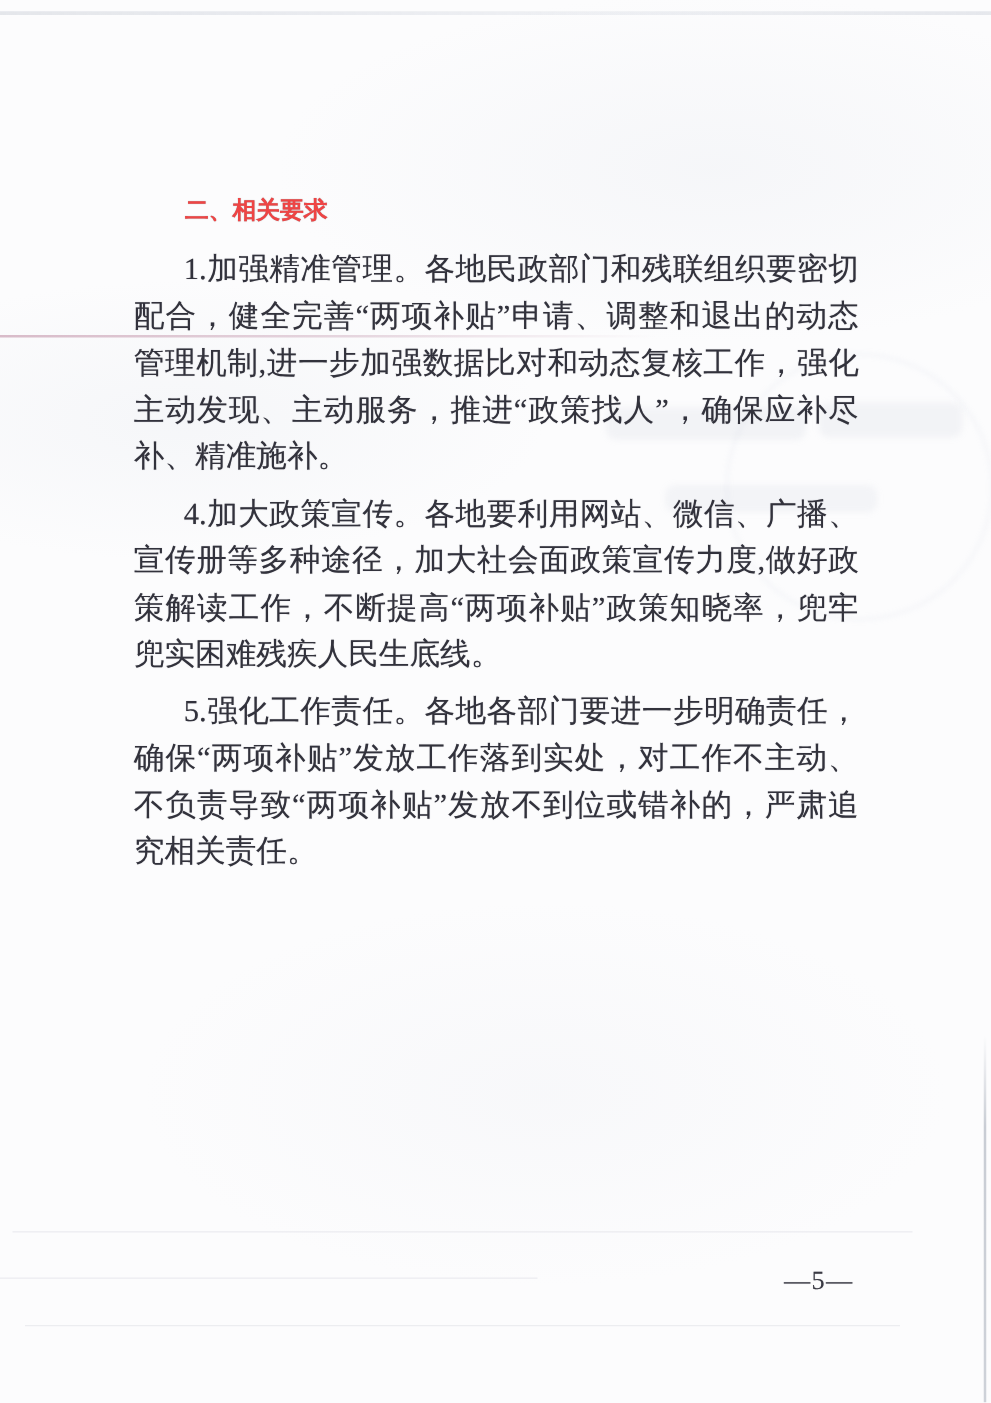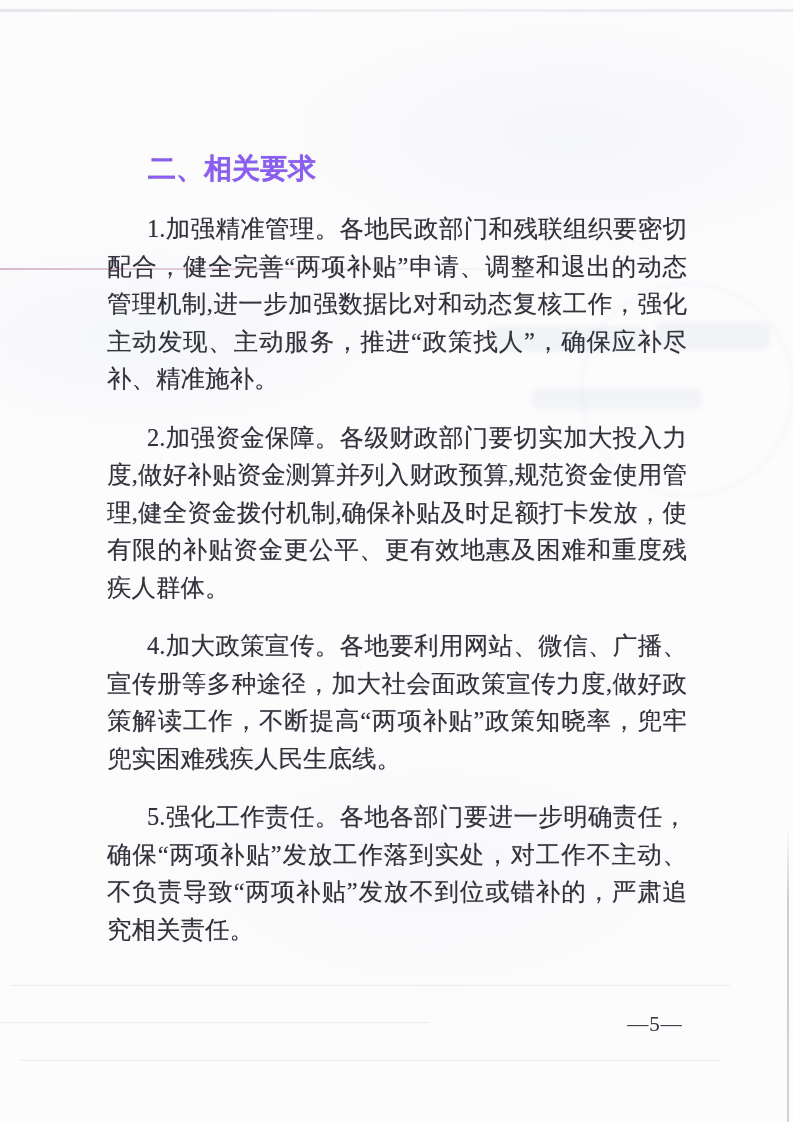--- a/index.html
+++ b/index.html
@@ -58,33 +58,33 @@
     position: absolute; left: 107px; top: 146px; width: 580px;
     color: #32323c;
     font-size: 24.5px;
     line-height: 37.5px;
     text-shadow: 0 0 0.7px rgba(50,50,60,0.45);
   }
   .content p.body-par {
     text-align: justify;
     text-justify: inter-character;
     text-indent: 40px;
-    margin-top: 21px;
+    margin-top: 8px;
   }
   .content p.intro {
     text-align: justify;
     text-justify: inter-character;
     text-indent: 0;
     margin-top: 0;
   }
   .content h2.sec {
-    font-family: Liberation Sans, sans-serif;
+    font-family: Liberation Mono, monospace;
     font-weight: 700;
-    color: #8b5cf6;
-    font-size: 28px;
+    color: #ef4444;
+    font-size: 19px;
     line-height: 40px;
     margin-top: 3px;
     padding-left: 41px;
     text-shadow: 0 0 0.7px rgba(38,38,46,0.5);
   }
   .page-number {
     position: absolute; left: 600px; top: 1010px; width: 110px;
     text-align: center;
     color: #3a3a44;
     font-size: 21px;
@@ -104,18 +104,17 @@
 <div class="streak s2"></div>
 <div class="streak s3"></div>
 <div class="ghost g1"></div>
 <div class="ghost g2"></div>
 <div class="ghost g3"></div>
 <div class="ghost-seal"></div>
 
 <div class="content">
   <h2 class="sec">二、相关要求</h2>
   <p class="body-par">1.加强精准管理。各地民政部门和残联组织要密切配合，健全完善“两项补贴”申请、调整和退出的动态管理机制,进一步加强数据比对和动态复核工作，强化主动发现、主动服务，推进“政策找人”，确保应补尽补、精准施补。</p>
-  <p class="body-par">2.加强资金保障。各级财政部门要切实加大投入力度,做好补贴资金测算并列入财政预算,规范资金使用管理,健全资金拨付机制,确保补贴及时足额打卡发放，使有限的补贴资金更公平、更有效地惠及困难和重度残疾人群体。</p>
   <p class="body-par">4.加大政策宣传。各地要利用网站、微信、广播、宣传册等多种途径，加大社会面政策宣传力度,做好政策解读工作，不断提高“两项补贴”政策知晓率，兜牢兜实困难残疾人民生底线。</p>
   <p class="body-par">5.强化工作责任。各地各部门要进一步明确责任，确保“两项补贴”发放工作落到实处，对工作不主动、不负责导致“两项补贴”发放不到位或错补的，严肃追究相关责任。</p>
 </div>
 
 <div class="page-number">—5—</div>
 
 </body></html>

